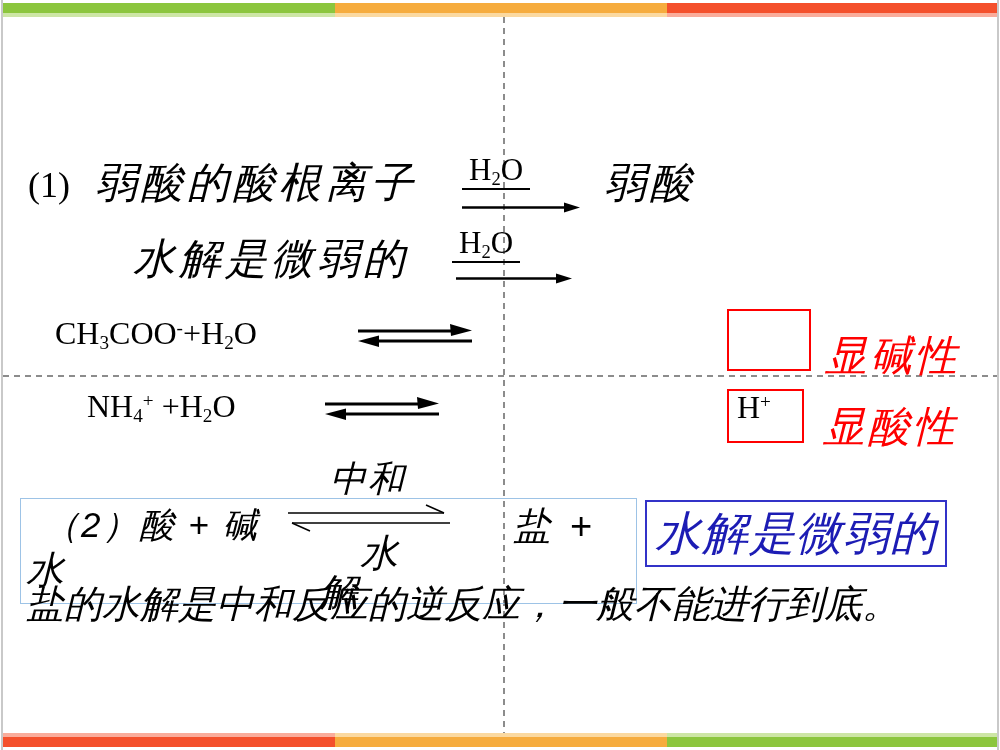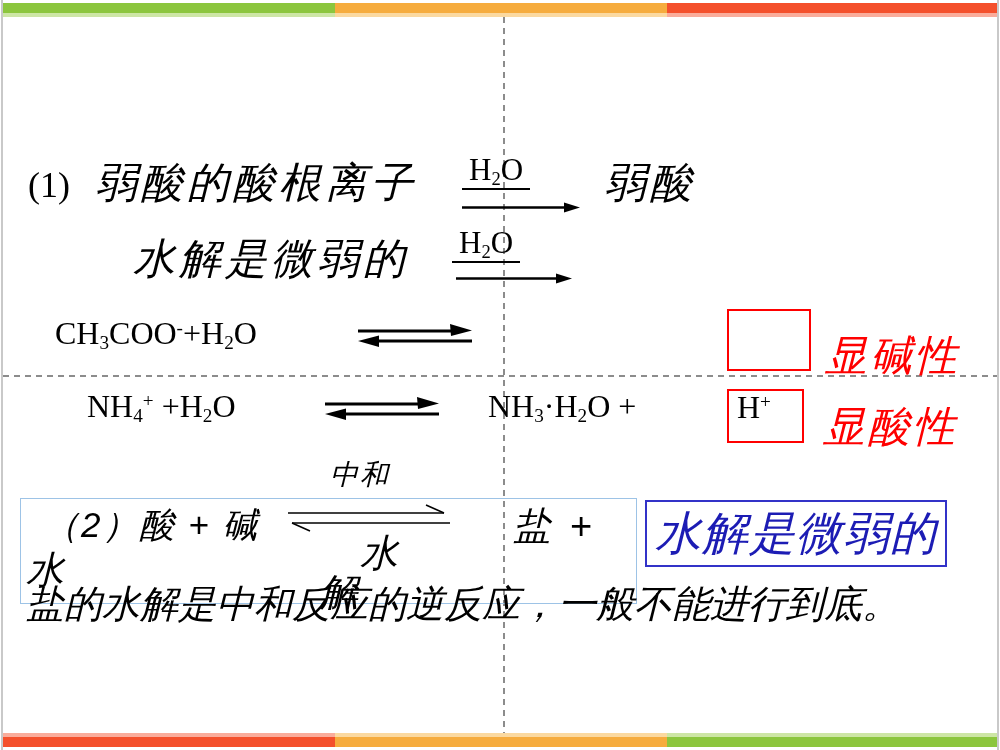--- a/index.html
+++ b/index.html
@@ -96,27 +96,26 @@
 
   <div class="abs fm formula" style="left:58px;top:389px;margin-left:29px;"><span>NH</span><sub>4</sub><sup>+</sup><span> +H</span><sub>2</sub><span>O</span></div>
   <div class="abs" style="left:325px;top:396px;">
     <svg width="114" height="24" viewBox="0 0 114 24">
       <line x1="0" y1="8" x2="104" y2="8" stroke-width="3.2"></line>
       <polygon points="92,1 114,7.5 93,13"></polygon>
       <line x1="8" y1="18" x2="114" y2="18" stroke-width="3.2"></line>
       <polygon points="21,12.5 0,18 21,24"></polygon>
     </svg>
   </div>
-  <div class="abs fm formula" style="left:488px;top:389px;"><span>NH</span><sub>3</sub><span>·H</span><sub>2</sub><span>O +</span></div>
   <div class="redbox" style="left:727px;top:389px;width:73px;height:50px;"></div>
   <div class="abs fm formula" style="left:737px;top:390px;"><span>H</span><sup>+</sup></div>
   <div class="abs cn rednote" style="left:823px;top:391px;margin-top:13px;">显酸性</div>
 
   <div class="secbox" style="left:20px;top:498px;width:615px;height:104px;"></div>
-  <div class="abs cn" style="left:330px;top:460px;font-size:28px;letter-spacing:2px;">中和</div>
+  <div class="abs cn" style="left:330px;top:460px;font-size:36px;letter-spacing:2px;">中和</div>
   <div class="abs cn" style="left:32px;top:506px;font-size:35px;letter-spacing:2px;margin-left:12px;">（2）酸 + 碱</div>
   <div class="abs" style="left:286px;top:504px;">
     <svg width="164" height="26" viewBox="0 0 164 26">
       <line x1="2" y1="9" x2="158" y2="9" stroke-width="1.6"></line>
       <line x1="158" y1="9" x2="140" y2="1" stroke-width="1.6"></line>
       <line x1="164" y1="19" x2="6" y2="19" stroke-width="1.6"></line>
       <line x1="6" y1="19" x2="24" y2="27" stroke-width="1.6"></line>
     </svg>
   </div>
   <div class="abs cn" style="left:360px;top:533px;font-size:38px;">水</div>

